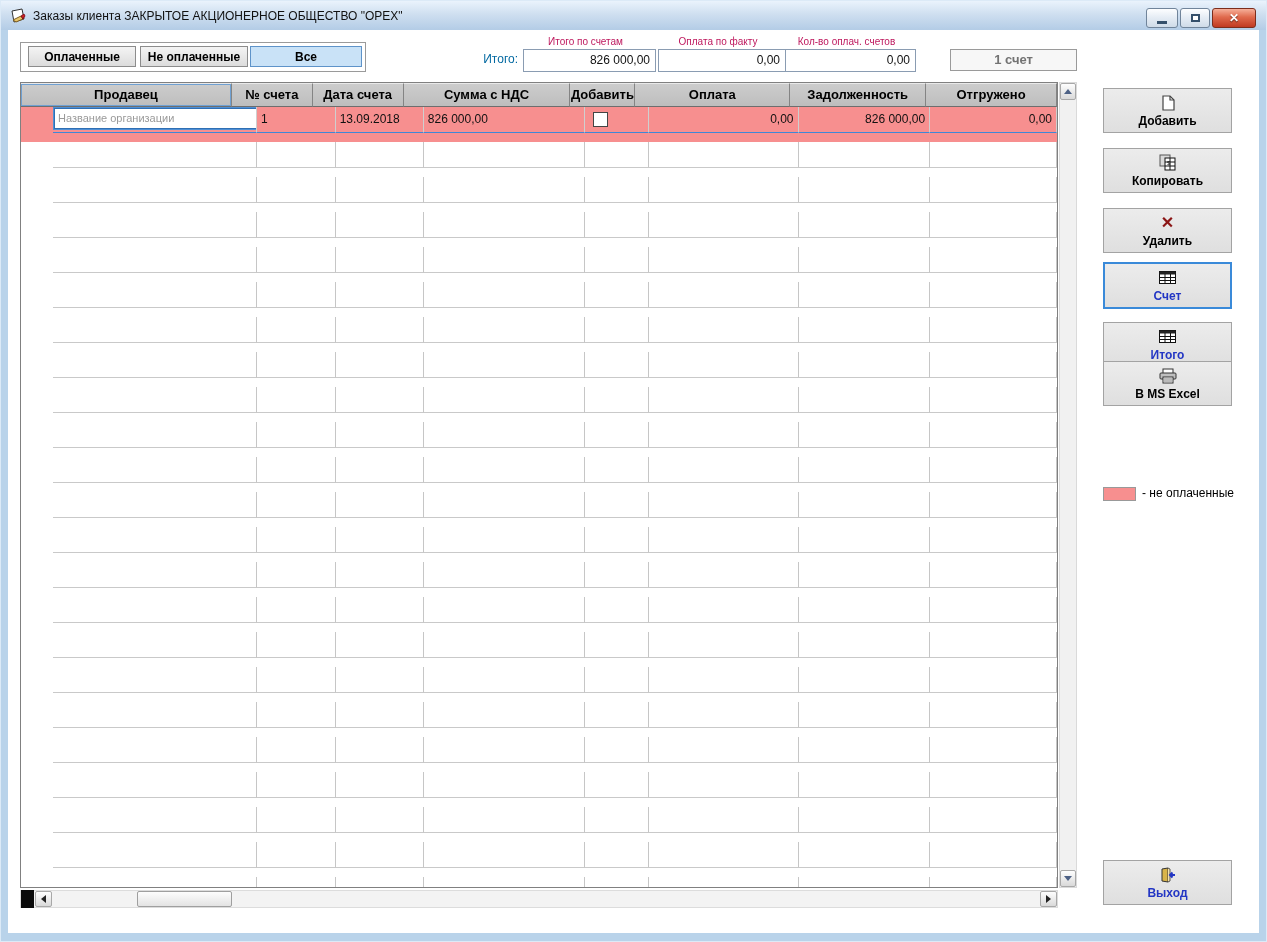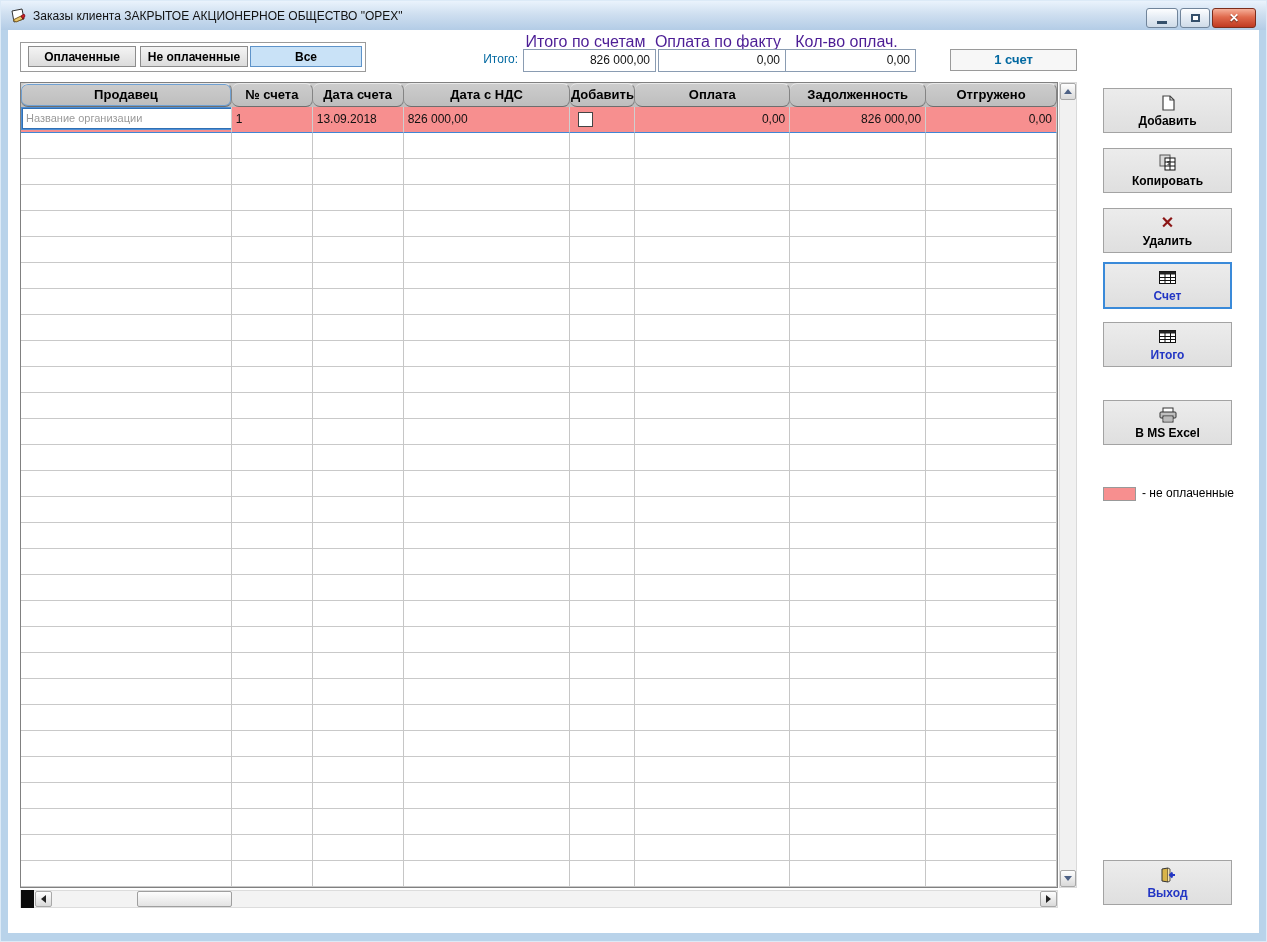--- a/index.html
+++ b/index.html
@@ -21,35 +21,35 @@
   
   .client{position:absolute;left:8px;top:30px;right:8px;bottom:9px;background:#fff;}
   .abs{position:absolute;}
   
   .filter-panel{left:12px;top:12px;width:346px;height:30px;border:1px solid #9a9a9a;background:#fff;}
   .fbtn{position:absolute;top:3px;height:21px;border:1px solid #8c8c8c;background:linear-gradient(#f4f4f4,#dcdcdc);
     font-size:12px;font-weight:bold;color:#000;padding:0;cursor:pointer;}
   .fbtn.b1{left:7px;width:108px;} .fbtn.b2{left:119px;width:108px;}
   .fbtn.all{left:229px;width:112px;background:#c9e2f7;border:1px solid #5e93c9;}
   
-  .flabel{font-size:16px;color:#4c1d95;text-align:center;top:5px;height:14px;line-height:14px;}
+  .flabel{font-size:10px;color:#be185d;text-align:center;top:5px;height:14px;line-height:14px;}
   .l1{left:507px;width:141px;} .l2{left:642px;width:136px;} .l3{left:769px;width:139px;}
   .itogo-label{left:460px;top:22px;width:50px;font-size:12px;color:#0369a1;text-align:right;}
   .field{top:19px;height:23px;border:1px solid #8a9cb2;background:#fff;font-size:12px;color:#111;
     text-align:right;line-height:21px;padding-right:5px;}
   .f1{left:515px;width:133px;} .f2{left:650px;width:128px;} .f3{left:777px;width:131px;}
   .count-box{left:942px;top:19px;width:127px;height:22px;border:1px solid #9a9a9a;background:#f7f7f7;
-    font-size:13px;font-weight:bold;color:#0369a1;text-align:center;line-height:20px;}
+    font-size:13px;font-weight:bold;color:#737373;text-align:center;line-height:20px;}
   
   .grid{left:12px;top:52px;width:1038px;height:806px;border:1px solid #808080;background:#fff;overflow:hidden;}
   .grid-header{display:flex;height:24px;background:linear-gradient(#cdcdcd,#bdbdbd);}
   .hcell{height:24px;border-right:1px solid #848484;border-bottom:1px solid #6e6e6e;border-top:1px solid #e9e9e9;
-    font-size:13px;font-weight:bold;color:#000;text-align:center;line-height:22px;overflow:hidden;white-space:nowrap;border-radius:7px;}
+    font-size:13px;font-weight:bold;color:#000;text-align:center;line-height:22px;overflow:hidden;white-space:nowrap;}
   .hcell.first{box-shadow:inset 0 0 0 1px #6fa0d2;}
-  .grid-row{display:flex;height:26px;background:#fff;}
+  .grid-row{display:flex;height:35px;background:#fff;padding-left:32px;}
   .cell{height:26px;border-right:1px solid #c6c6c6;border-bottom:1px solid #c9c9c9;overflow:hidden;
     font-size:12px;color:#111;line-height:24px;padding:0 4px;white-space:nowrap;}
   .c0{width:211px;} .c1{width:81px;} .c2{width:91px;} .c3{width:167px;}
   .c4{width:65px;} .c5{width:155px;} .c6{width:136px;} .c7{width:131px;}
   .num{text-align:right;}
   .data-row{background:#f78f8f;}
   .data-row .cell{border-bottom:1px solid #3f87d6;border-right-color:#cfcfcf;}
   .seller-editor{margin:1px 0 2px -3px;width:211px;height:21px;background:#fff;border:1px solid #2f6fb4;
     outline:1px solid #4f8fd4;font-size:11px;color:#9a9a9a;line-height:19px;padding:0 3px;}
   .checkbox{display:inline-block;width:15px;height:15px;background:#fff;border:1px solid #444;margin:5px 0 0 4px;vertical-align:top;}
@@ -121,21 +121,21 @@
     <div class="abs field f1">826 000,00</div>
     <div class="abs field f2">0,00</div>
     <div class="abs field f3">0,00</div>
     <div class="abs count-box">1 счет</div>
 
     <div class="abs grid">
       <div class="grid-header">
         <div class="hcell c0 first">Продавец</div>
         <div class="hcell c1">№ счета</div>
         <div class="hcell c2">Дата счета</div>
-        <div class="hcell c3">Дата с НДС</div>
+        <div class="hcell c3">Сумма с НДС</div>
         <div class="hcell c4">Добавить</div>
         <div class="hcell c5">Оплата</div>
         <div class="hcell c6">Задолженность</div>
         <div class="hcell c7">Отгружено</div>
       </div>
       <div class="grid-row data-row">
         <div class="cell c0">
             <div class="seller-editor">Название организации</div>
           </div>
         <div class="cell c1">1</div>
@@ -502,21 +502,21 @@
       <span class="ic">
         <svg width="17" height="13" viewBox="0 0 17 13">
           <rect x="0.5" y="0.5" width="16" height="12" fill="#fff" stroke="#111"></rect>
           <rect x="0.5" y="0.5" width="16" height="3" fill="#222"></rect>
           <path d="M0 6.5 h17 M0 9.5 h17 M6 3 v10 M11.5 3 v10" stroke="#111" fill="none"></path>
         </svg>
       </span>
       <span class="lbl">Итого</span>
     </div>
 
-    <div class="abs action-btn" style="top:370px;">
+    <div class="abs action-btn" style="top:331px;">
       <span class="ic">
         <svg width="18" height="16" viewBox="0 0 18 16">
           <rect x="4" y="1" width="10" height="5" fill="#fff" stroke="#333"></rect>
           <rect x="1" y="5" width="16" height="6" rx="1" fill="#bfbfbf" stroke="#333"></rect>
           <rect x="4" y="9" width="10" height="6" fill="#fff" stroke="#333"></rect>
           <path d="M5 11 h8 M5 13 h8" stroke="#777"></path>
         </svg>
       </span>
       <span class="lbl">В MS Excel</span>
     </div>

